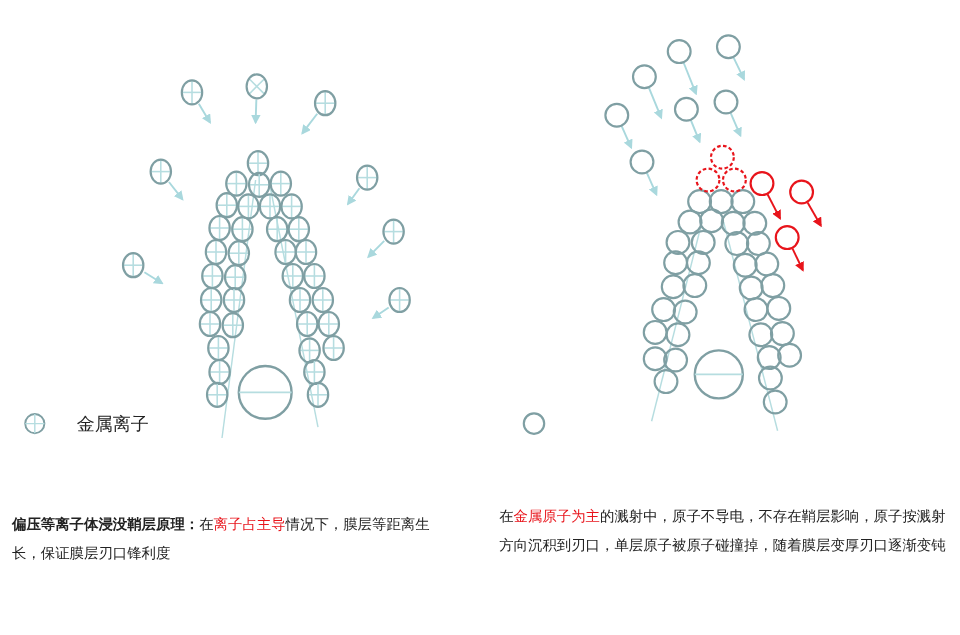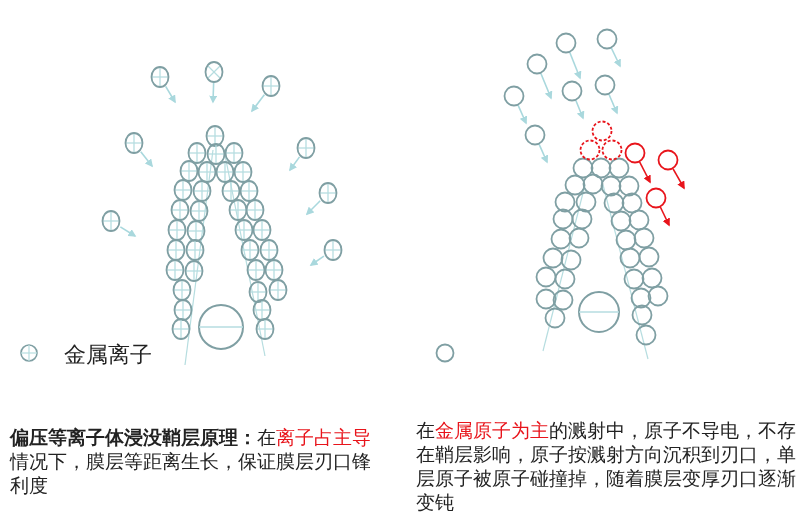--- a/index.html
+++ b/index.html
@@ -1,21 +1,21 @@
 <!DOCTYPE html>
 <html><head>
 <meta charset="utf-8">
 <style>
   html, body { margin: 0; padding: 0; background: #ffffff; }
   body { width: 800px; height: 529px; position: relative; overflow: hidden;
          font-family: "DejaVu Serif", "Liberation Serif", serif; color: #222; }
   #canvas { position: absolute; left: 0; top: 0; width: 800px; height: 529px; }
-  .legend { position: absolute; display: flex; font-size: 22px; color: #222; }
+  .legend { position: absolute; display: flex; align-items: center; font-size: 15px; color: #222; }
   .legend .sym { width: 26px; height: 26px; margin-right: 22px; }
-  .caption { position: absolute; font-size: 19px; line-height: 24px; color: #222; }
+  .caption { position: absolute; font-size: 12px; line-height: 24px; color: #222; }
   .caption .red { color: #e8141b; }
   .caption .bold { font-weight: bold; }
 </style>
 </head>
 <body>
 
 <svg id="canvas" viewBox="0 0 800 529" xmlns="http://www.w3.org/2000/svg">
   <g id="left-diagram">
       <line x1="213" y1="150" x2="185" y2="365" stroke="#b6dde0" stroke-width="1.2"></line>
       <line x1="224" y1="150" x2="265" y2="356" stroke="#b6dde0" stroke-width="1.2"></line>

